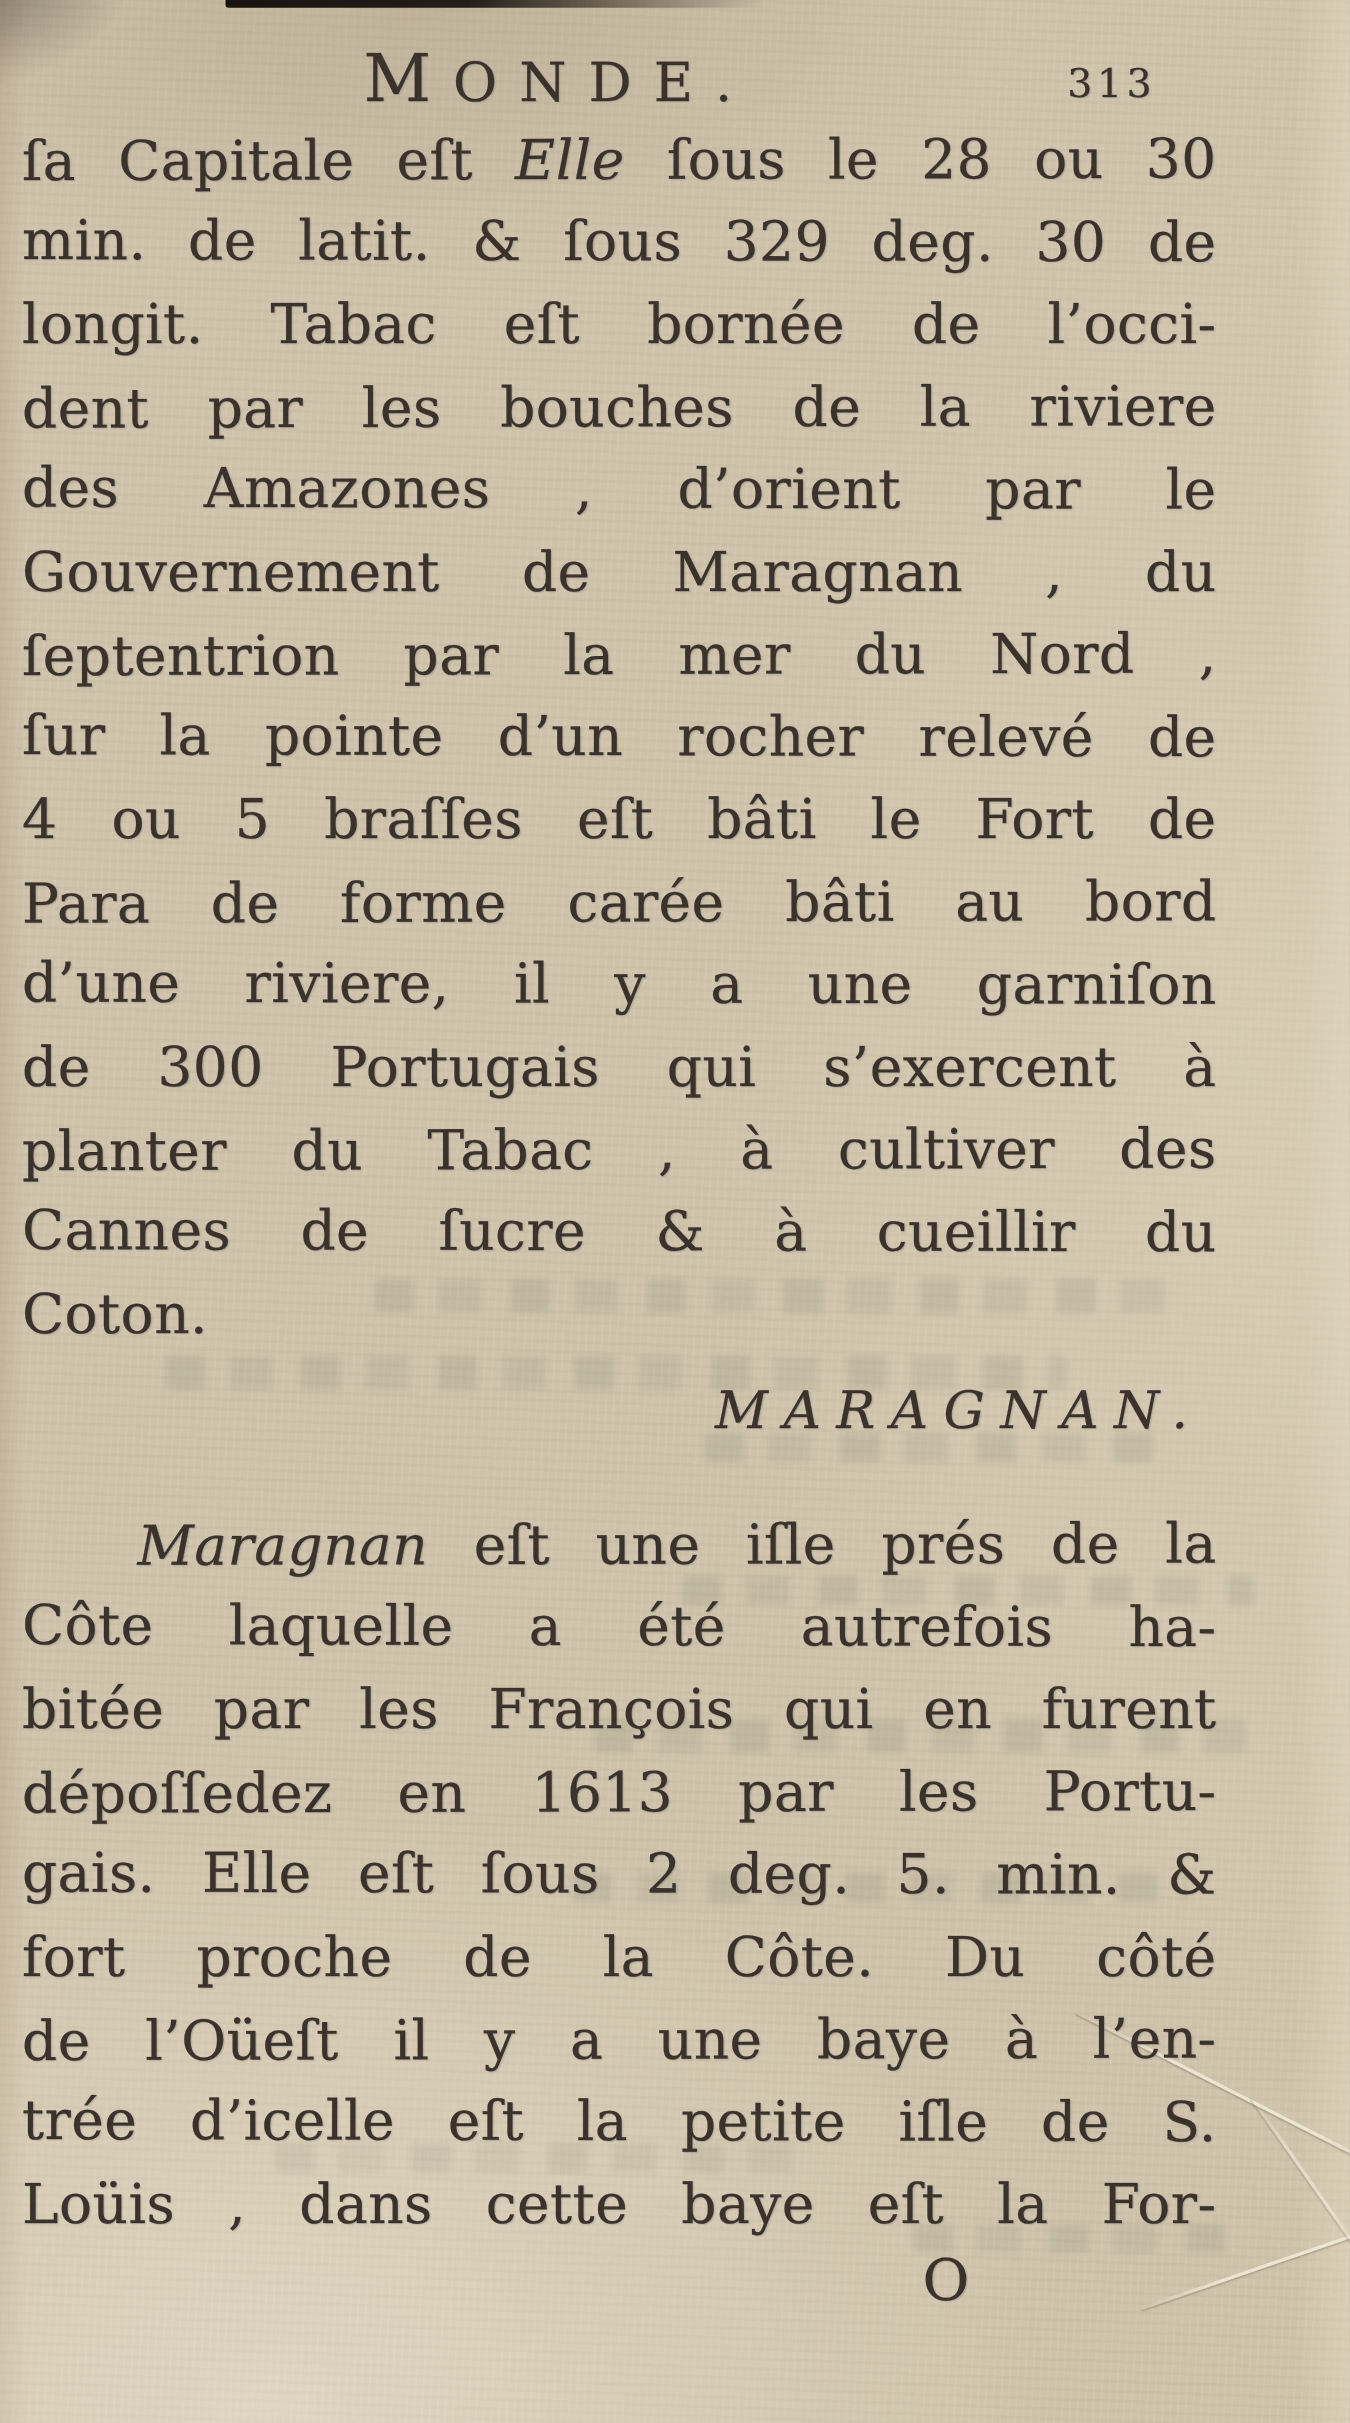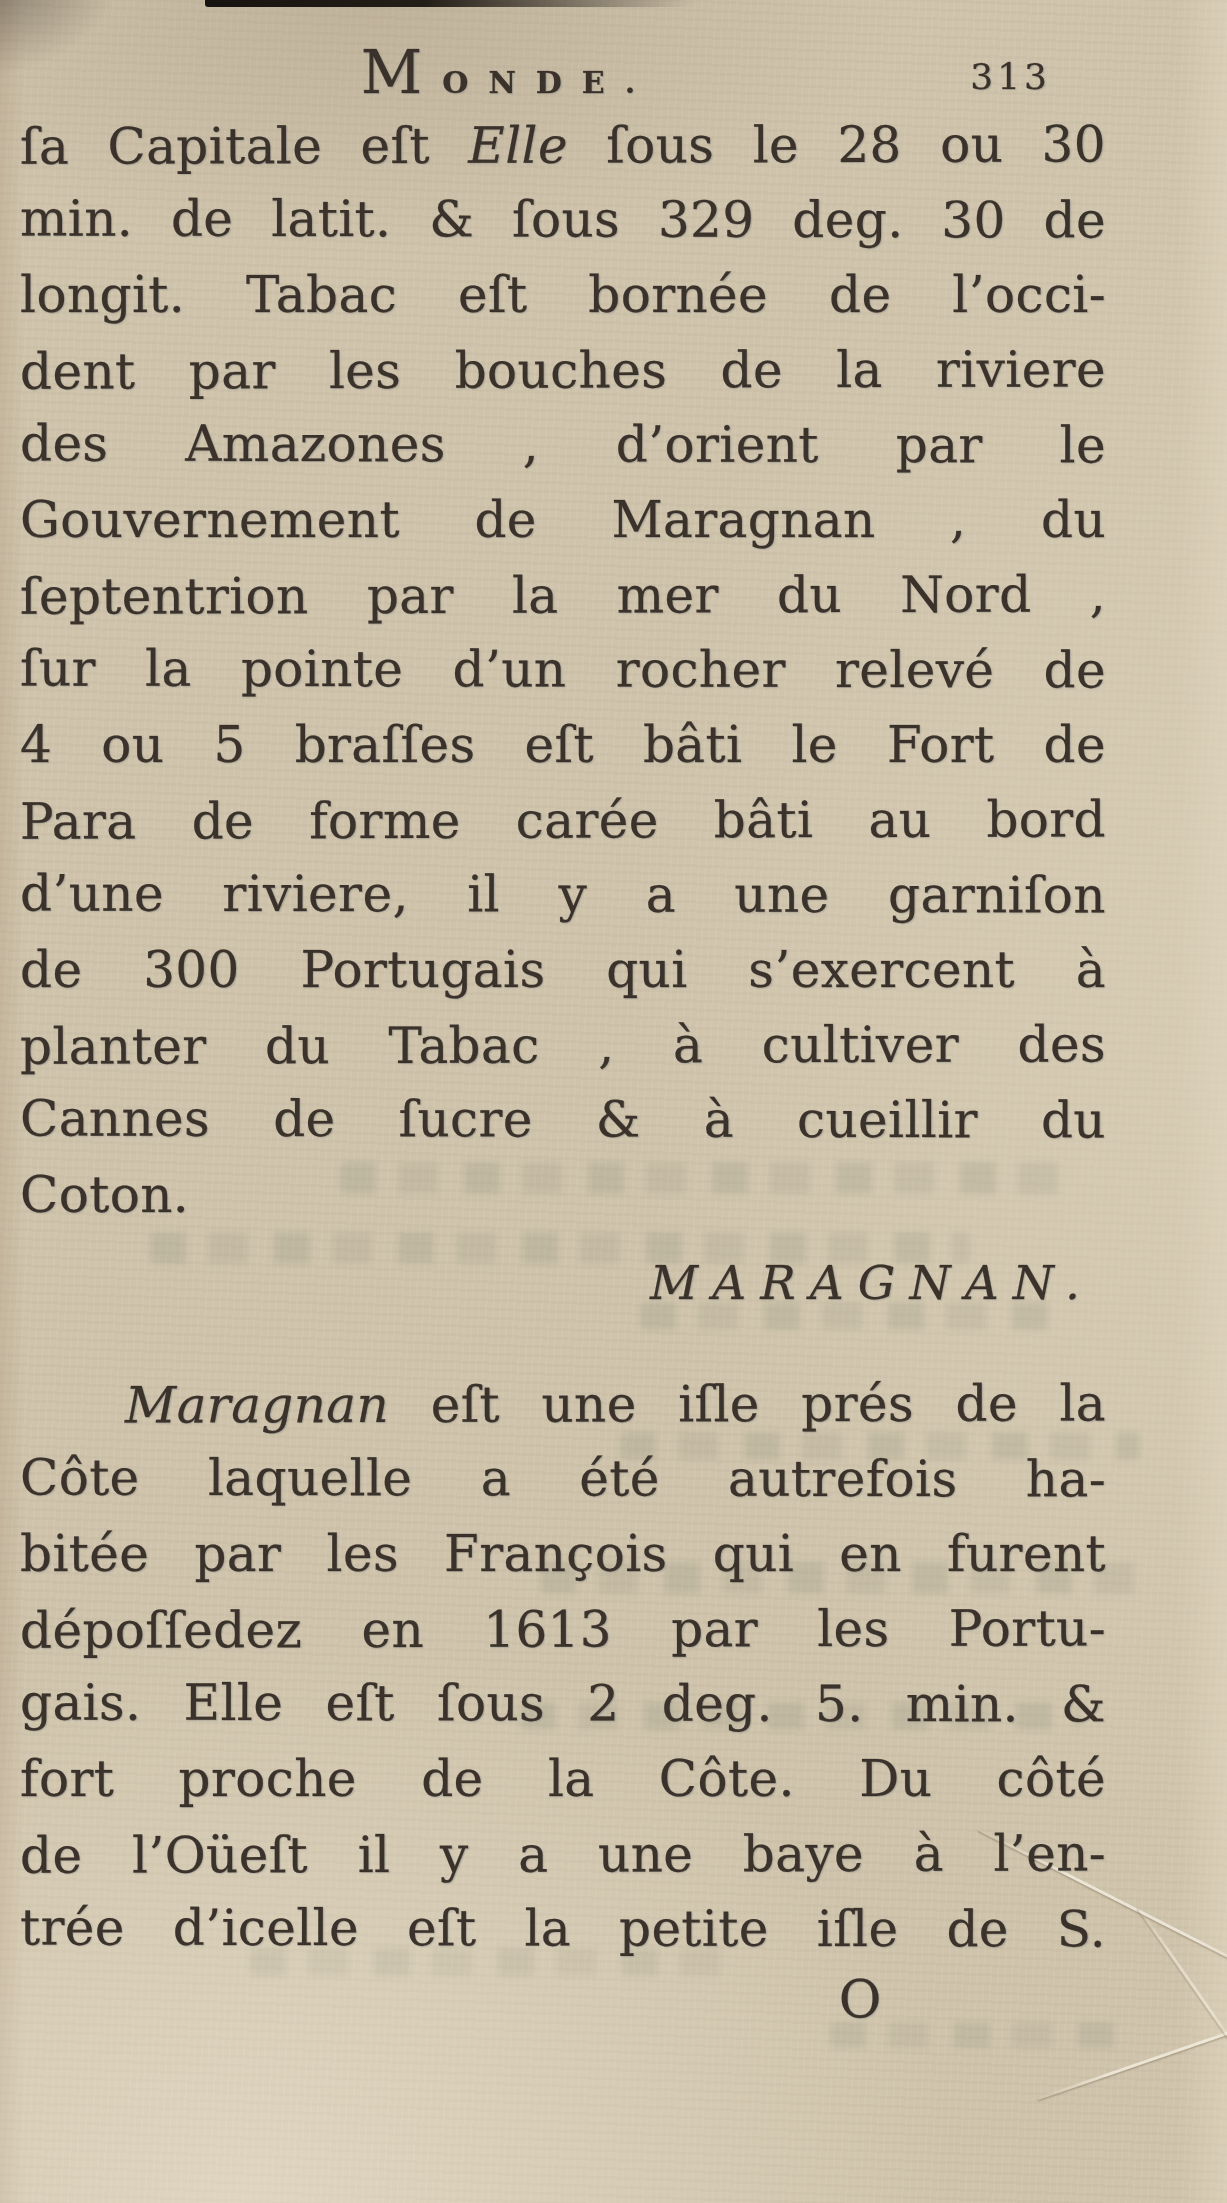--- a/index.html
+++ b/index.html
@@ -28,21 +28,21 @@
   }
   .page{
     position:absolute;left:20px;top:0;width:1086px;
     color:#3a322b;
     -webkit-text-stroke:0.35px rgba(52,43,35,0.55);
     text-shadow:1.1px 0.9px 1.4px rgba(72,88,108,0.28);
   }
   .header{position:relative;height:72px;padding-top:36px;text-align:center;}
   .running-title{display:inline-block;transform:translateX(-55px);letter-spacing:20px;white-space:nowrap;}
   .running-title .cap{font-size:60px;line-height:72px;}
-  .running-title .rest{font-size:30px;line-height:72px;font-weight:bold;}
+  .running-title .rest{font-size:49px;line-height:72px;}
   .page-number{position:absolute;right:55px;top:56px;font-size:36px;letter-spacing:4px;}
   .textblock{position:relative;}
   .line{
     height:75px;line-height:75px;font-size:50px;letter-spacing:0.4px;
     text-align:justify;text-align-last:justify;
   }
   .line.no-j{text-align:right;text-align-last:left;}
   .line.ind{text-indent:105px;}
   .line:nth-child(3n+1){transform:translateY(0.6px) rotate(-0.12deg);}
   .line:nth-child(3n+2){transform:translateY(-0.5px) rotate(0.1deg);}
@@ -127,18 +127,19 @@
 
     <div class="textblock">
         <div class="line ind"><span class="it">Maragnan</span><span> eſt une iſle prés de la</span></div>
         <div class="line"><span>Côte laquelle a été autrefois ha-</span></div>
         <div class="line"><span>bitée par les François qui en furent</span></div>
         <div class="line"><span>dépoſſedez en 1613 par les Portu-</span></div>
         <div class="line"><span>gais. Elle eſt ſous 2 deg. 5. min. &amp;</span></div>
         <div class="line"><span>fort proche de la Côte. Du côté</span></div>
         <div class="line"><span>de l’Oüeſt il y a une baye à l’en-</span></div>
         <div class="line"><span>trée d’icelle eſt la petite iſle de S.</span></div>
+        <div class="line"><span>Loüis , dans cette baye eſt la For-</span></div>
       </div>
 
     <div class="signature">O</div>
 
   </div>
 </div>
 
 </body></html>

